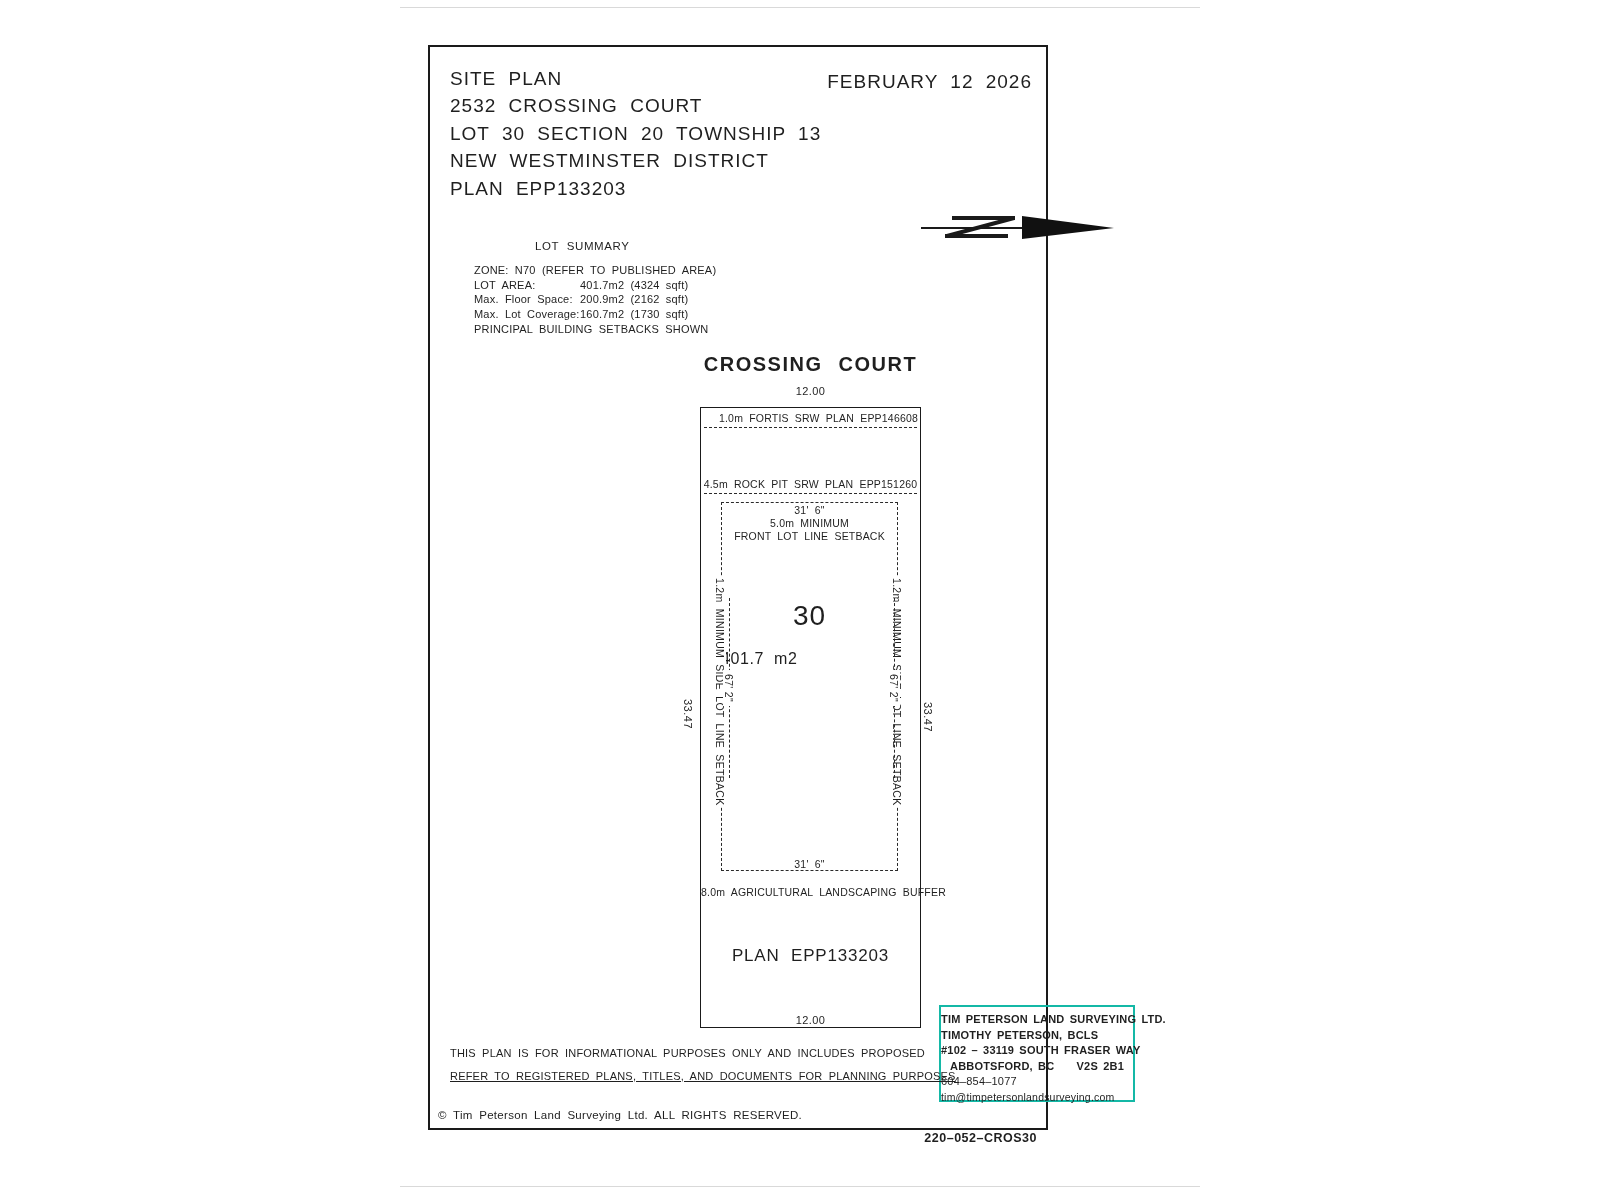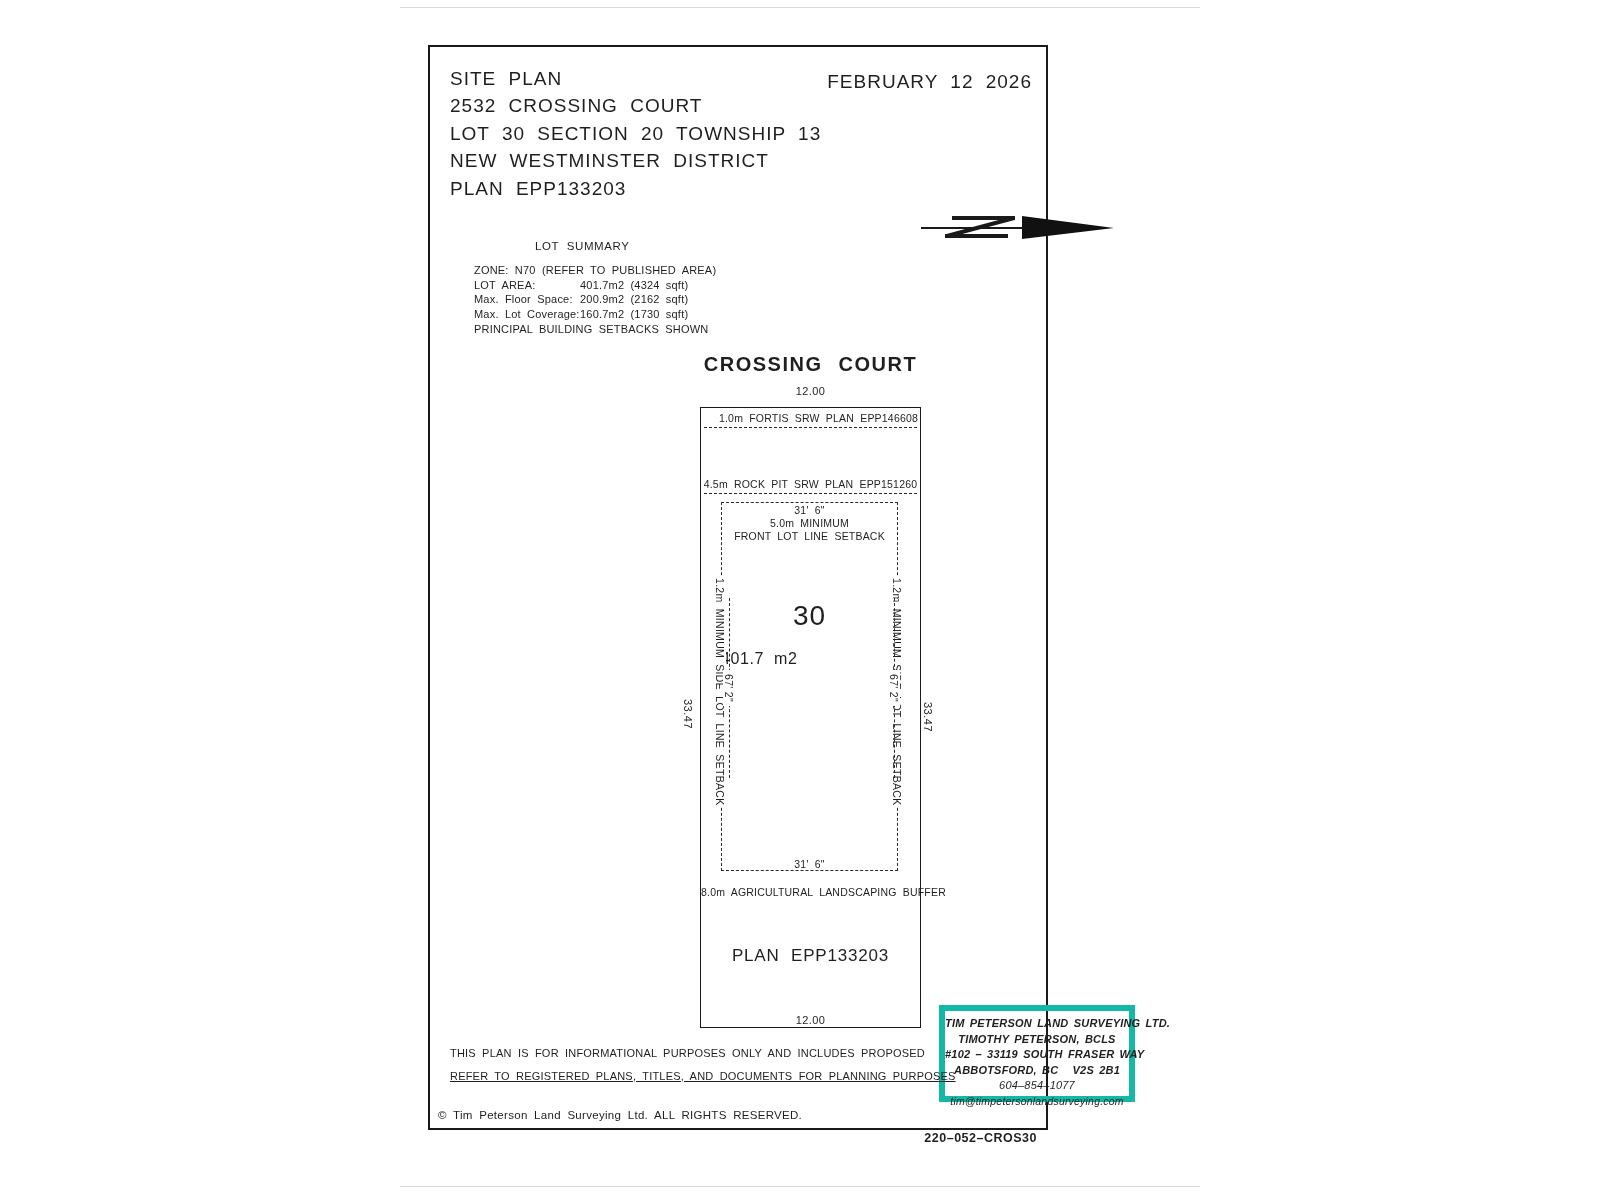--- a/index.html
+++ b/index.html
@@ -30,21 +30,21 @@
   #plan-label{font-size:17px;letter-spacing:.8px;word-spacing:6px;text-align:center;}
   .vtext{writing-mode:vertical-rl;font-size:10.5px;letter-spacing:.3px;word-spacing:3px;
          white-space:nowrap;background:#fff;padding:2px 0;}
   .vnum{writing-mode:vertical-rl;font-size:11px;letter-spacing:.5px;white-space:nowrap;}
   .vgroup{width:14px;}
   .vgroup .vline{position:absolute;left:6px;top:0;bottom:0;border-left:1.4px dashed #2a2a2a;width:0;}
   .vgroup .vlabel{position:absolute;top:50%;left:0;transform:translateY(-50%);
                   writing-mode:vertical-rl;background:#fff;padding:4px 0;font-size:10.5px;
                   letter-spacing:.3px;white-space:nowrap;}
   
-  #title-block{border:6px solid #14b8a6;box-sizing:border-box;text-align:center;padding-top:5px;font-style:italic;}
+  #title-block{border:2px solid #14b8a6;box-sizing:border-box;text-align:left;padding-top:5px;}
   .tb-b{font-size:11px;font-weight:700;line-height:15.5px;letter-spacing:.2px;word-spacing:2px;white-space:nowrap;}
   .tb-r{font-size:11px;font-weight:400;line-height:15.5px;letter-spacing:.2px;}
   .tb-city{display:flex;justify-content:space-between;padding:0 9px;}
   #job-number{font-size:12.5px;font-weight:700;letter-spacing:.5px;margin-top:24px;}
   
   .note-line{font-size:11px;line-height:15.5px;white-space:nowrap;letter-spacing:.2px;word-spacing:3px;}
   #copyright{font-size:11.5px;letter-spacing:.3px;word-spacing:3px;white-space:nowrap;}
 </style>
 </head>
 <body>

